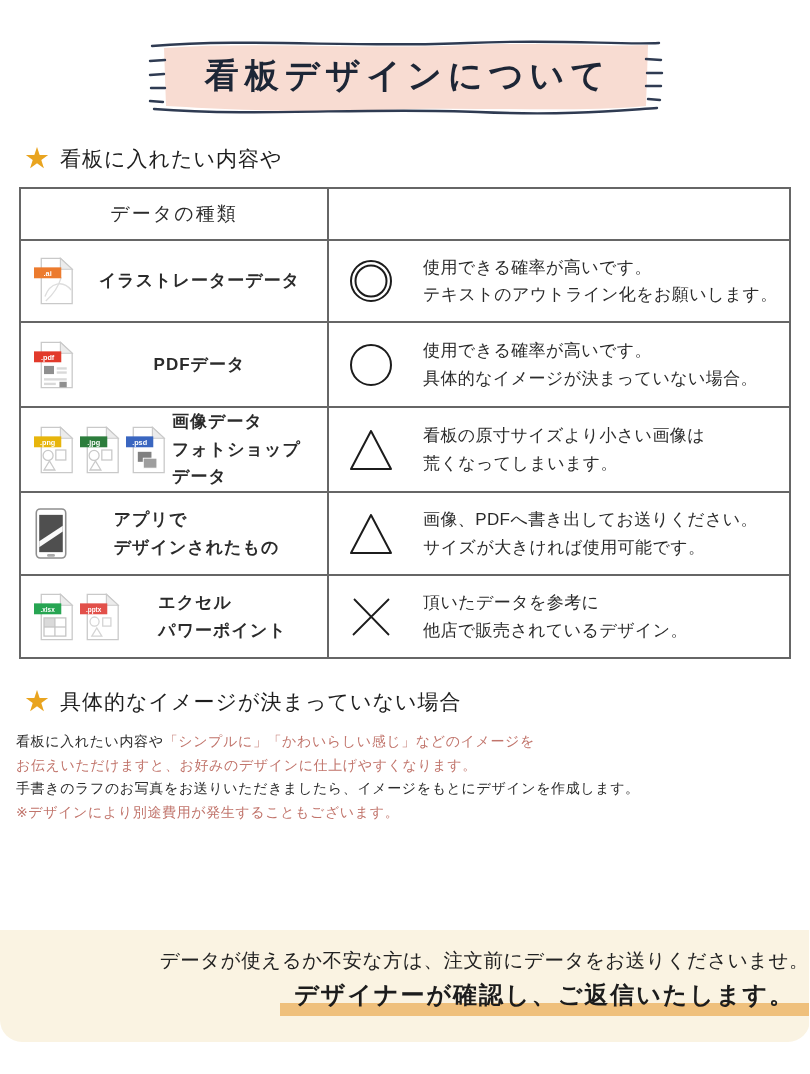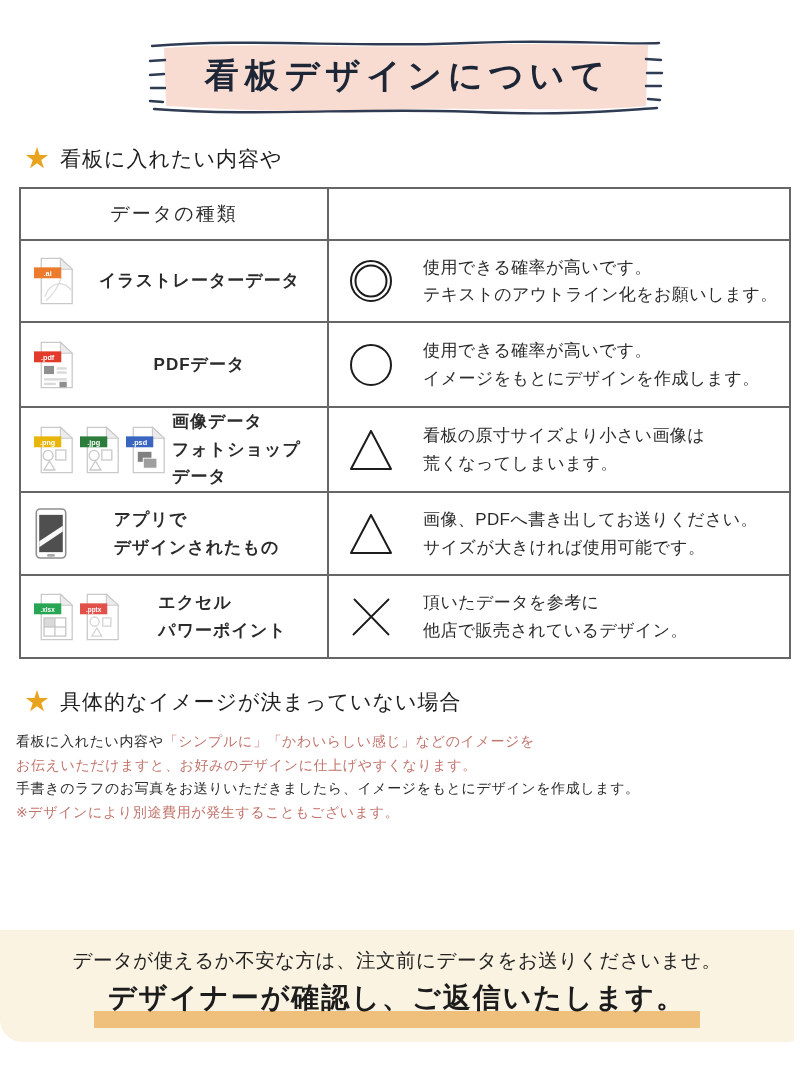--- a/index.html
+++ b/index.html
@@ -44,27 +44,27 @@
   .fi-fold { fill:#ececec; stroke:#c9c9c9; stroke-width:1.2; }
   .fi-ext { fill:#fff; font-size:8px; font-weight:bold; text-anchor:middle;
             font-family:"Liberation Sans","DejaVu Sans",sans-serif; }
   .phone-icon { width:34px; height:53px; flex:0 0 auto; }
   .sym { stroke:#1c1c1c; fill:none; }
   
   .advice { margin:10px 26px 0 16px; font-size:14px; line-height:1.68; letter-spacing:0.6px; color:#2b2b2b; }
   .accent { color:#c1746b; }
   
   .footer {
-    position:absolute; left:0; right:16px; bottom:0; height:112px;
-    background:#faf3e2; text-align:center; padding-top:17px;
+    position:absolute; left:0; right:1px; bottom:0; height:112px;
+    background:#faf3e2; text-align:right; padding-top:17px;
   }
   .footer-line1 { font-size:19.5px; letter-spacing:0.5px; color:#222; }
   .footer-line2 {
-    display:inline-block; margin-top:5px; font-size:28px; font-weight:700;
-    letter-spacing:2px; color:#1c1c1c; padding:0 14px 11px;
+    display:inline-block; margin-top:5px; font-size:24px; font-weight:700;
+    letter-spacing:2px; color:#1c1c1c; padding:0 14px 5px;
     background:linear-gradient(transparent 66%, #efc07c 66%);
   }
 </style>
 </head>
 <body>
 
 <div class="page">
 
   <div class="banner">
     <svg viewBox="0 0 515 84" preserveAspectRatio="none">
@@ -157,21 +157,21 @@
               </div>
       </div>
           </td>
       <td>
             <div class="cell-note">
         <svg class="rating sym" viewBox="0 0 46 46">
           <circle cx="23" cy="23" r="20" stroke-width="2"></circle>
         </svg>
         <div class="note">
           <span>使用できる確率が高いです。</span>
-                <span>イメージをもとにデザインを作成します。</span>
+                <span>具体的なイメージが決まっていない場合。</span>
         </div>
       </div>
           </td>
     </tr>
 
     <tr class="h-r2">
       <td>
             <div class="cell-type">
         <svg class="file-icon" viewBox="0 0 44 54">
           <path class="fi-page" d="M8,2 H29 L42,14 V52 H8 Z"></path>

